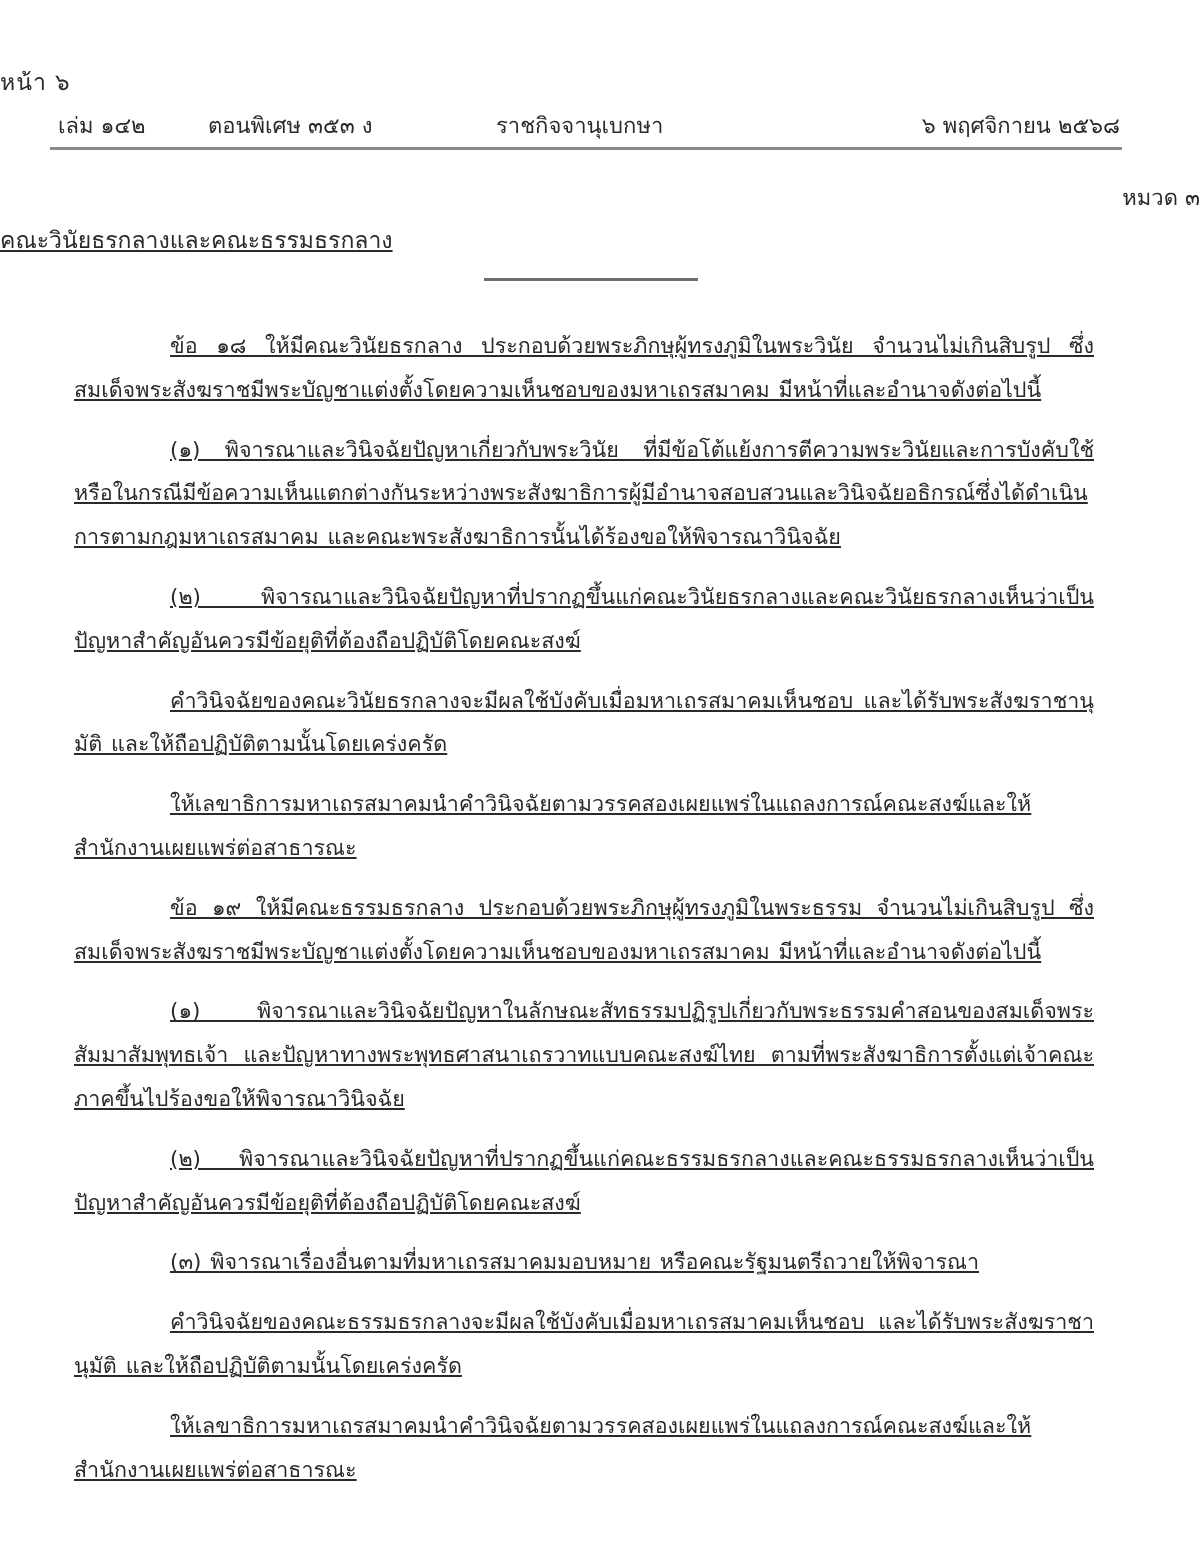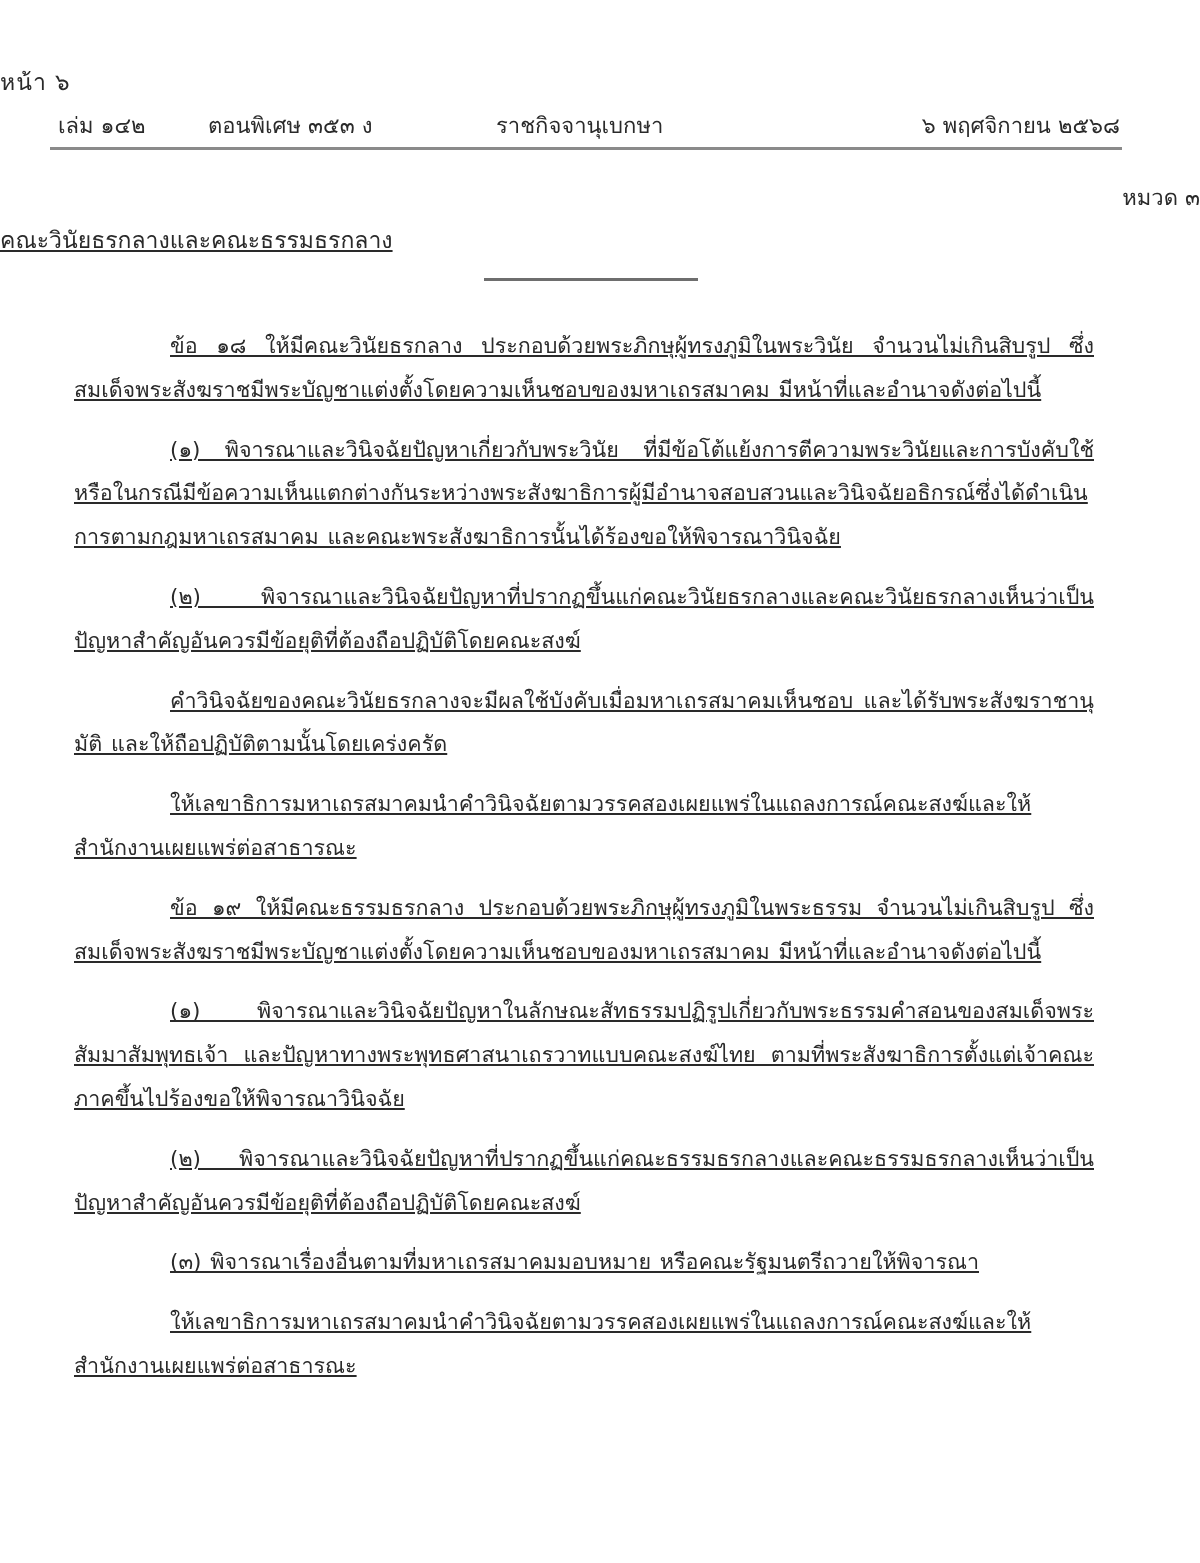--- a/index.html
+++ b/index.html
@@ -105,14 +105,15 @@
 <div class="body-text">
   <p class="para">ข้อ ๑๘ ให้มีคณะวินัยธรกลาง ประกอบด้วยพระภิกษุผู้ทรงภูมิในพระวินัย จำนวนไม่เกินสิบรูป ซึ่งสมเด็จพระสังฆราชมีพระบัญชาแต่งตั้งโดยความเห็นชอบของมหาเถรสมาคม มีหน้าที่และอำนาจดังต่อไปนี้</p>
   <p class="para">(๑) พิจารณาและวินิจฉัยปัญหาเกี่ยวกับพระวินัย ที่มีข้อโต้แย้งการตีความพระวินัยและการบังคับใช้ หรือในกรณีมีข้อความเห็นแตกต่างกันระหว่างพระสังฆาธิการผู้มีอำนาจสอบสวนและวินิจฉัยอธิกรณ์ซึ่งได้ดำเนินการตามกฎมหาเถรสมาคม และคณะพระสังฆาธิการนั้นได้ร้องขอให้พิจารณาวินิจฉัย</p>
   <p class="para">(๒) พิจารณาและวินิจฉัยปัญหาที่ปรากฏขึ้นแก่คณะวินัยธรกลางและคณะวินัยธรกลางเห็นว่าเป็นปัญหาสำคัญอันควรมีข้อยุติที่ต้องถือปฏิบัติโดยคณะสงฆ์</p>
   <p class="para">คำวินิจฉัยของคณะวินัยธรกลางจะมีผลใช้บังคับเมื่อมหาเถรสมาคมเห็นชอบ และได้รับพระสังฆราชานุมัติ และให้ถือปฏิบัติตามนั้นโดยเคร่งครัด</p>
   <p class="para">ให้เลขาธิการมหาเถรสมาคมนำคำวินิจฉัยตามวรรคสองเผยแพร่ในแถลงการณ์คณะสงฆ์และให้สำนักงานเผยแพร่ต่อสาธารณะ</p>
   <p class="para">ข้อ ๑๙ ให้มีคณะธรรมธรกลาง ประกอบด้วยพระภิกษุผู้ทรงภูมิในพระธรรม จำนวนไม่เกินสิบรูป ซึ่งสมเด็จพระสังฆราชมีพระบัญชาแต่งตั้งโดยความเห็นชอบของมหาเถรสมาคม มีหน้าที่และอำนาจดังต่อไปนี้</p>
   <p class="para">(๑) พิจารณาและวินิจฉัยปัญหาในลักษณะสัทธรรมปฏิรูปเกี่ยวกับพระธรรมคำสอนของสมเด็จพระสัมมาสัมพุทธเจ้า และปัญหาทางพระพุทธศาสนาเถรวาทแบบคณะสงฆ์ไทย ตามที่พระสังฆาธิการตั้งแต่เจ้าคณะภาคขึ้นไปร้องขอให้พิจารณาวินิจฉัย</p>
   <p class="para">(๒) พิจารณาและวินิจฉัยปัญหาที่ปรากฏขึ้นแก่คณะธรรมธรกลางและคณะธรรมธรกลางเห็นว่าเป็นปัญหาสำคัญอันควรมีข้อยุติที่ต้องถือปฏิบัติโดยคณะสงฆ์</p>
   <p class="para">(๓) พิจารณาเรื่องอื่นตามที่มหาเถรสมาคมมอบหมาย หรือคณะรัฐมนตรีถวายให้พิจารณา</p>
+  <p class="para">คำวินิจฉัยของคณะธรรมธรกลางจะมีผลใช้บังคับเมื่อมหาเถรสมาคมเห็นชอบ และได้รับพระสังฆราชานุมัติ และให้ถือปฏิบัติตามนั้นโดยเคร่งครัด</p>
   <p class="para">ให้เลขาธิการมหาเถรสมาคมนำคำวินิจฉัยตามวรรคสองเผยแพร่ในแถลงการณ์คณะสงฆ์และให้สำนักงานเผยแพร่ต่อสาธารณะ</p>
 </div>
 
 </body></html>

